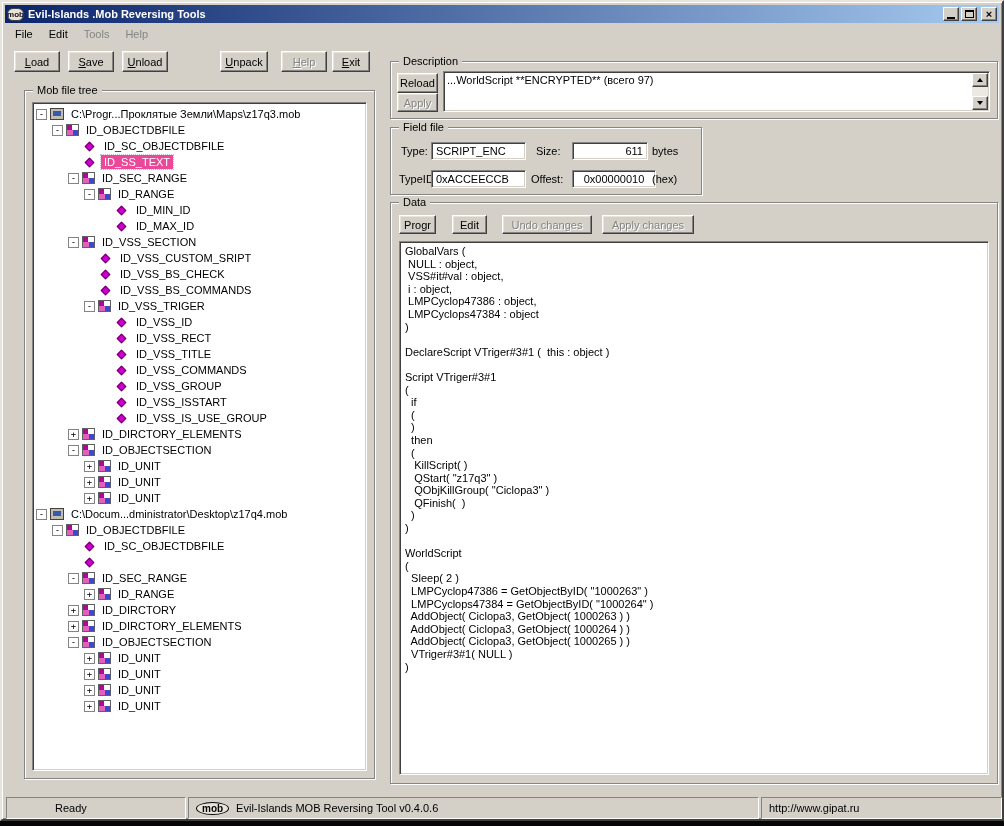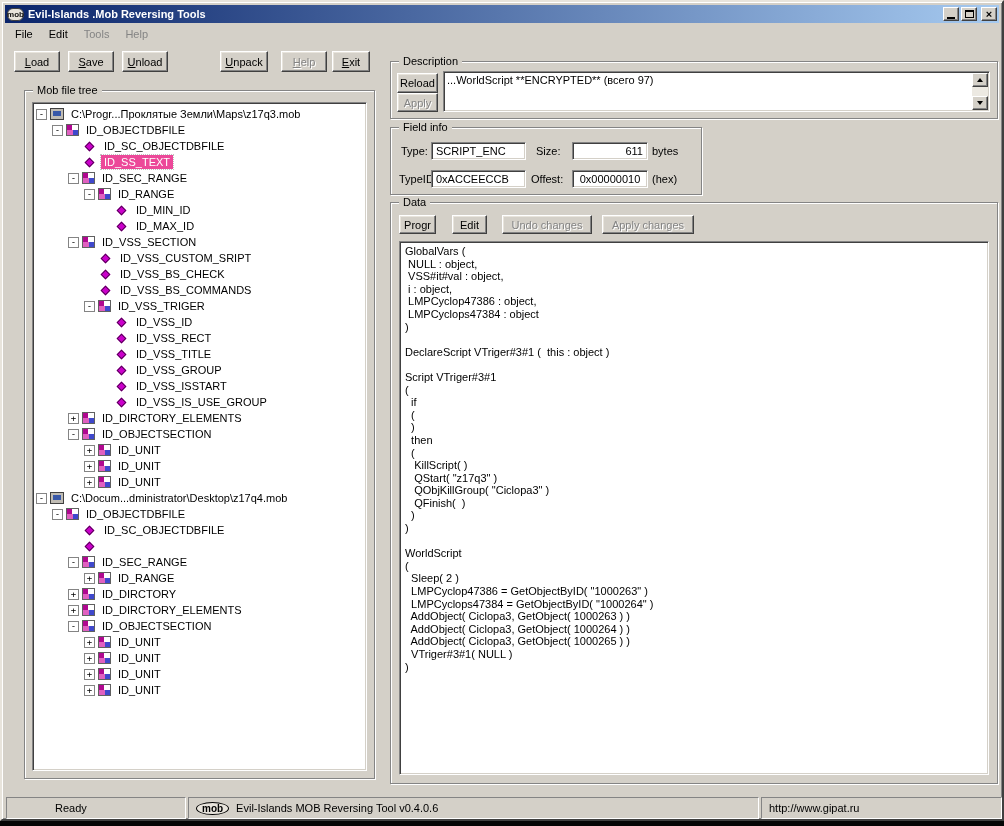--- a/index.html
+++ b/index.html
@@ -254,20 +254,26 @@
             <span style="width: 64px; flex: 0 0 auto;"></span>
             <span class="expander-ph"></span>
             <span class="tree-icon icon-diamond"></span>
             <span class="tree-label">ID_VSS_RECT</span>
           </div>
           <div class="tree-row">
             <span style="width: 64px; flex: 0 0 auto;"></span>
             <span class="expander-ph"></span>
             <span class="tree-icon icon-diamond"></span>
             <span class="tree-label">ID_VSS_TITLE</span>
+          </div>
+          <div class="tree-row">
+            <span style="width: 64px; flex: 0 0 auto;"></span>
+            <span class="expander-ph"></span>
+            <span class="tree-icon icon-diamond"></span>
+            <span class="tree-label">ID_VSS_COMMANDS</span>
           </div>
           <div class="tree-row">
             <span style="width: 64px; flex: 0 0 auto;"></span>
             <span class="expander-ph"></span>
             <span class="tree-icon icon-diamond"></span>
             <span class="tree-label">ID_VSS_GROUP</span>
           </div>
           <div class="tree-row">
             <span style="width: 64px; flex: 0 0 auto;"></span>
             <span class="expander-ph"></span>
@@ -401,30 +407,30 @@
               <span class="arr-up"></span>
             </div>
         <div class="sb-btn">
               <span class="arr-down"></span>
             </div>
       </div>
     </div>
   </div>
 
   <div class="group" id="group-fieldinfo">
-    <span class="group-title">Field info</span>
+    <span class="group-title">Field file</span>
     <span class="fi-label" style="left:10px;top:17px">Type:</span>
     <div class="fi-field sunken" style="left:40px;top:14px;width:95px">SCRIPT_ENC</div>
     <span class="fi-label" style="left:145px;top:17px">Size:</span>
     <div class="fi-field sunken alignr" style="left:181px;top:14px;width:76px">611</div>
     <span class="fi-label" style="left:261px;top:17px">bytes</span>
     <span class="fi-label" style="left:8px;top:45px">TypeID</span>
     <div class="fi-field sunken" style="left:40px;top:42px;width:95px">0xACCEECCB</div>
     <span class="fi-label" style="left:140px;top:45px">Offest:</span>
-    <div class="fi-field sunken alignc" style="left:181px;top:42px;width:76px">0x00000010</div>
+    <div class="fi-field sunken alignc" style="left:181px;top:42px;width:84px">0x00000010</div>
     <span class="fi-label" style="left:261px;top:45px">(hex)</span>
   </div>
 
   <div class="group" id="group-data">
     <span class="group-title">Data</span>
     <div class="btn" id="btn-view">Progr</div>
     <div class="btn" id="btn-edit">Edit</div>
     <div class="btn disabled" id="btn-undo">Undo changes</div>
     <div class="btn disabled" id="btn-applych">Apply changes</div>
     <div class="data-box sunken">

